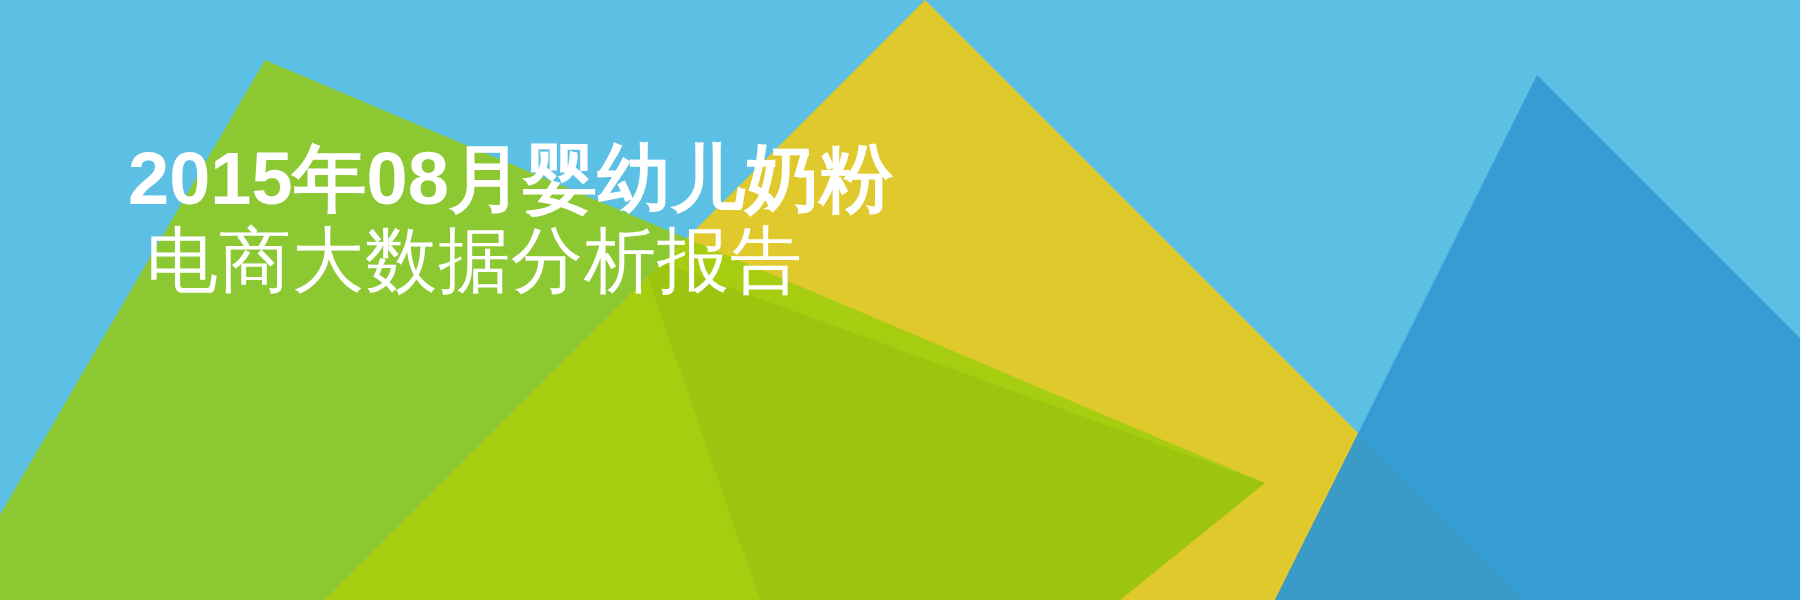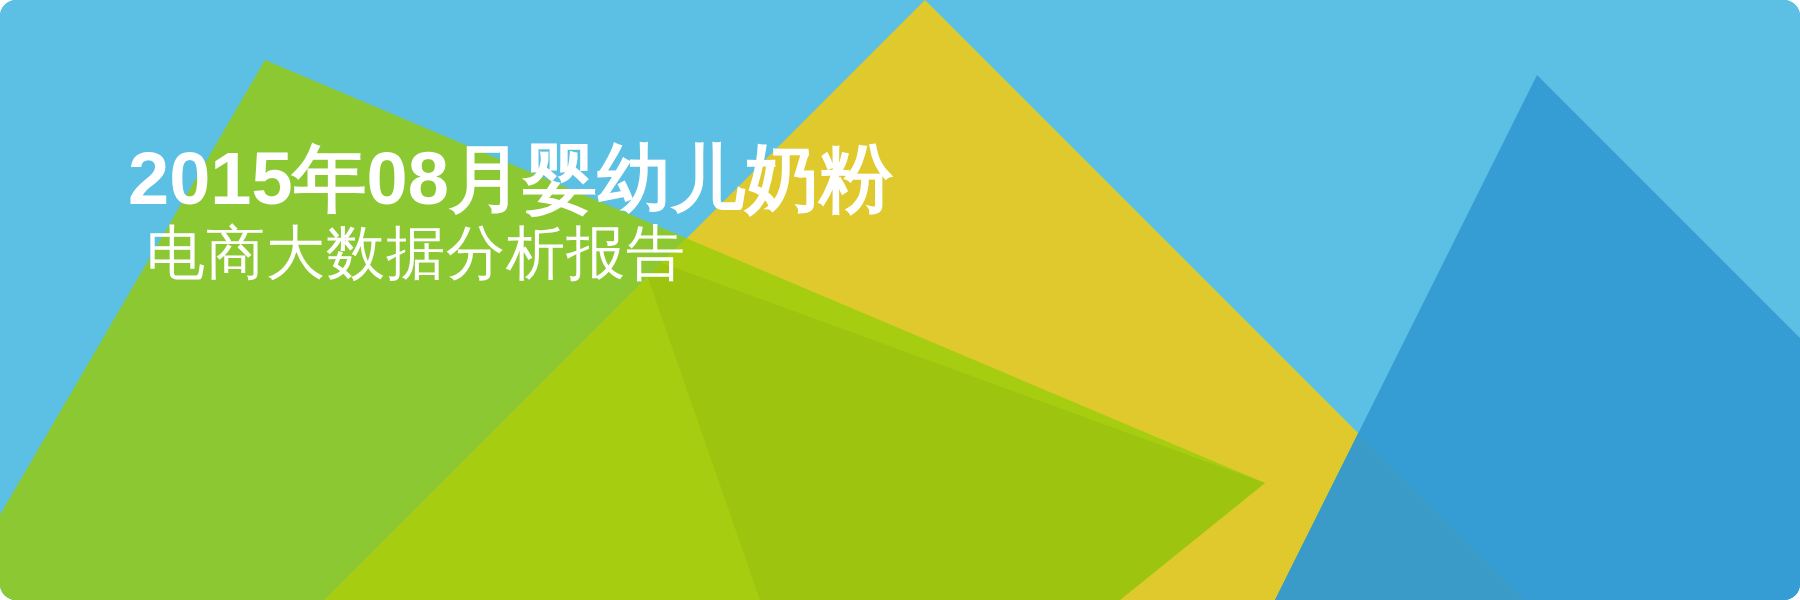--- a/index.html
+++ b/index.html
@@ -8,21 +8,20 @@
     padding: 0;
     background: #ffffff;
   }
   #banner {
     position: relative;
     width: 1800px;
     height: 600px;
     overflow: hidden;
     background: #5BC0E3;
     font-family: "Liberation Sans", "DejaVu Sans", sans-serif;
-    border-radius: 16px;
   }
   #shapes {
     position: absolute;
     top: 0;
     left: 0;
     width: 1800px;
     height: 600px;
     display: block;
   }
   #title-block {
@@ -38,21 +37,21 @@
     white-space: nowrap;
     line-height: 1.0;
   }
   #title-line-1 {
     font-size: 74px;
     font-weight: bold;
     letter-spacing: 0px;
     margin: 0 0 8px 0;
   }
   #title-line-2 {
-    font-size: 59px;
+    font-size: 72px;
     font-weight: normal;
     letter-spacing: 1px;
     margin: 0 0 0 18px;
   }
 </style>
 </head>
 <body>
 
 <div id="banner">
 

